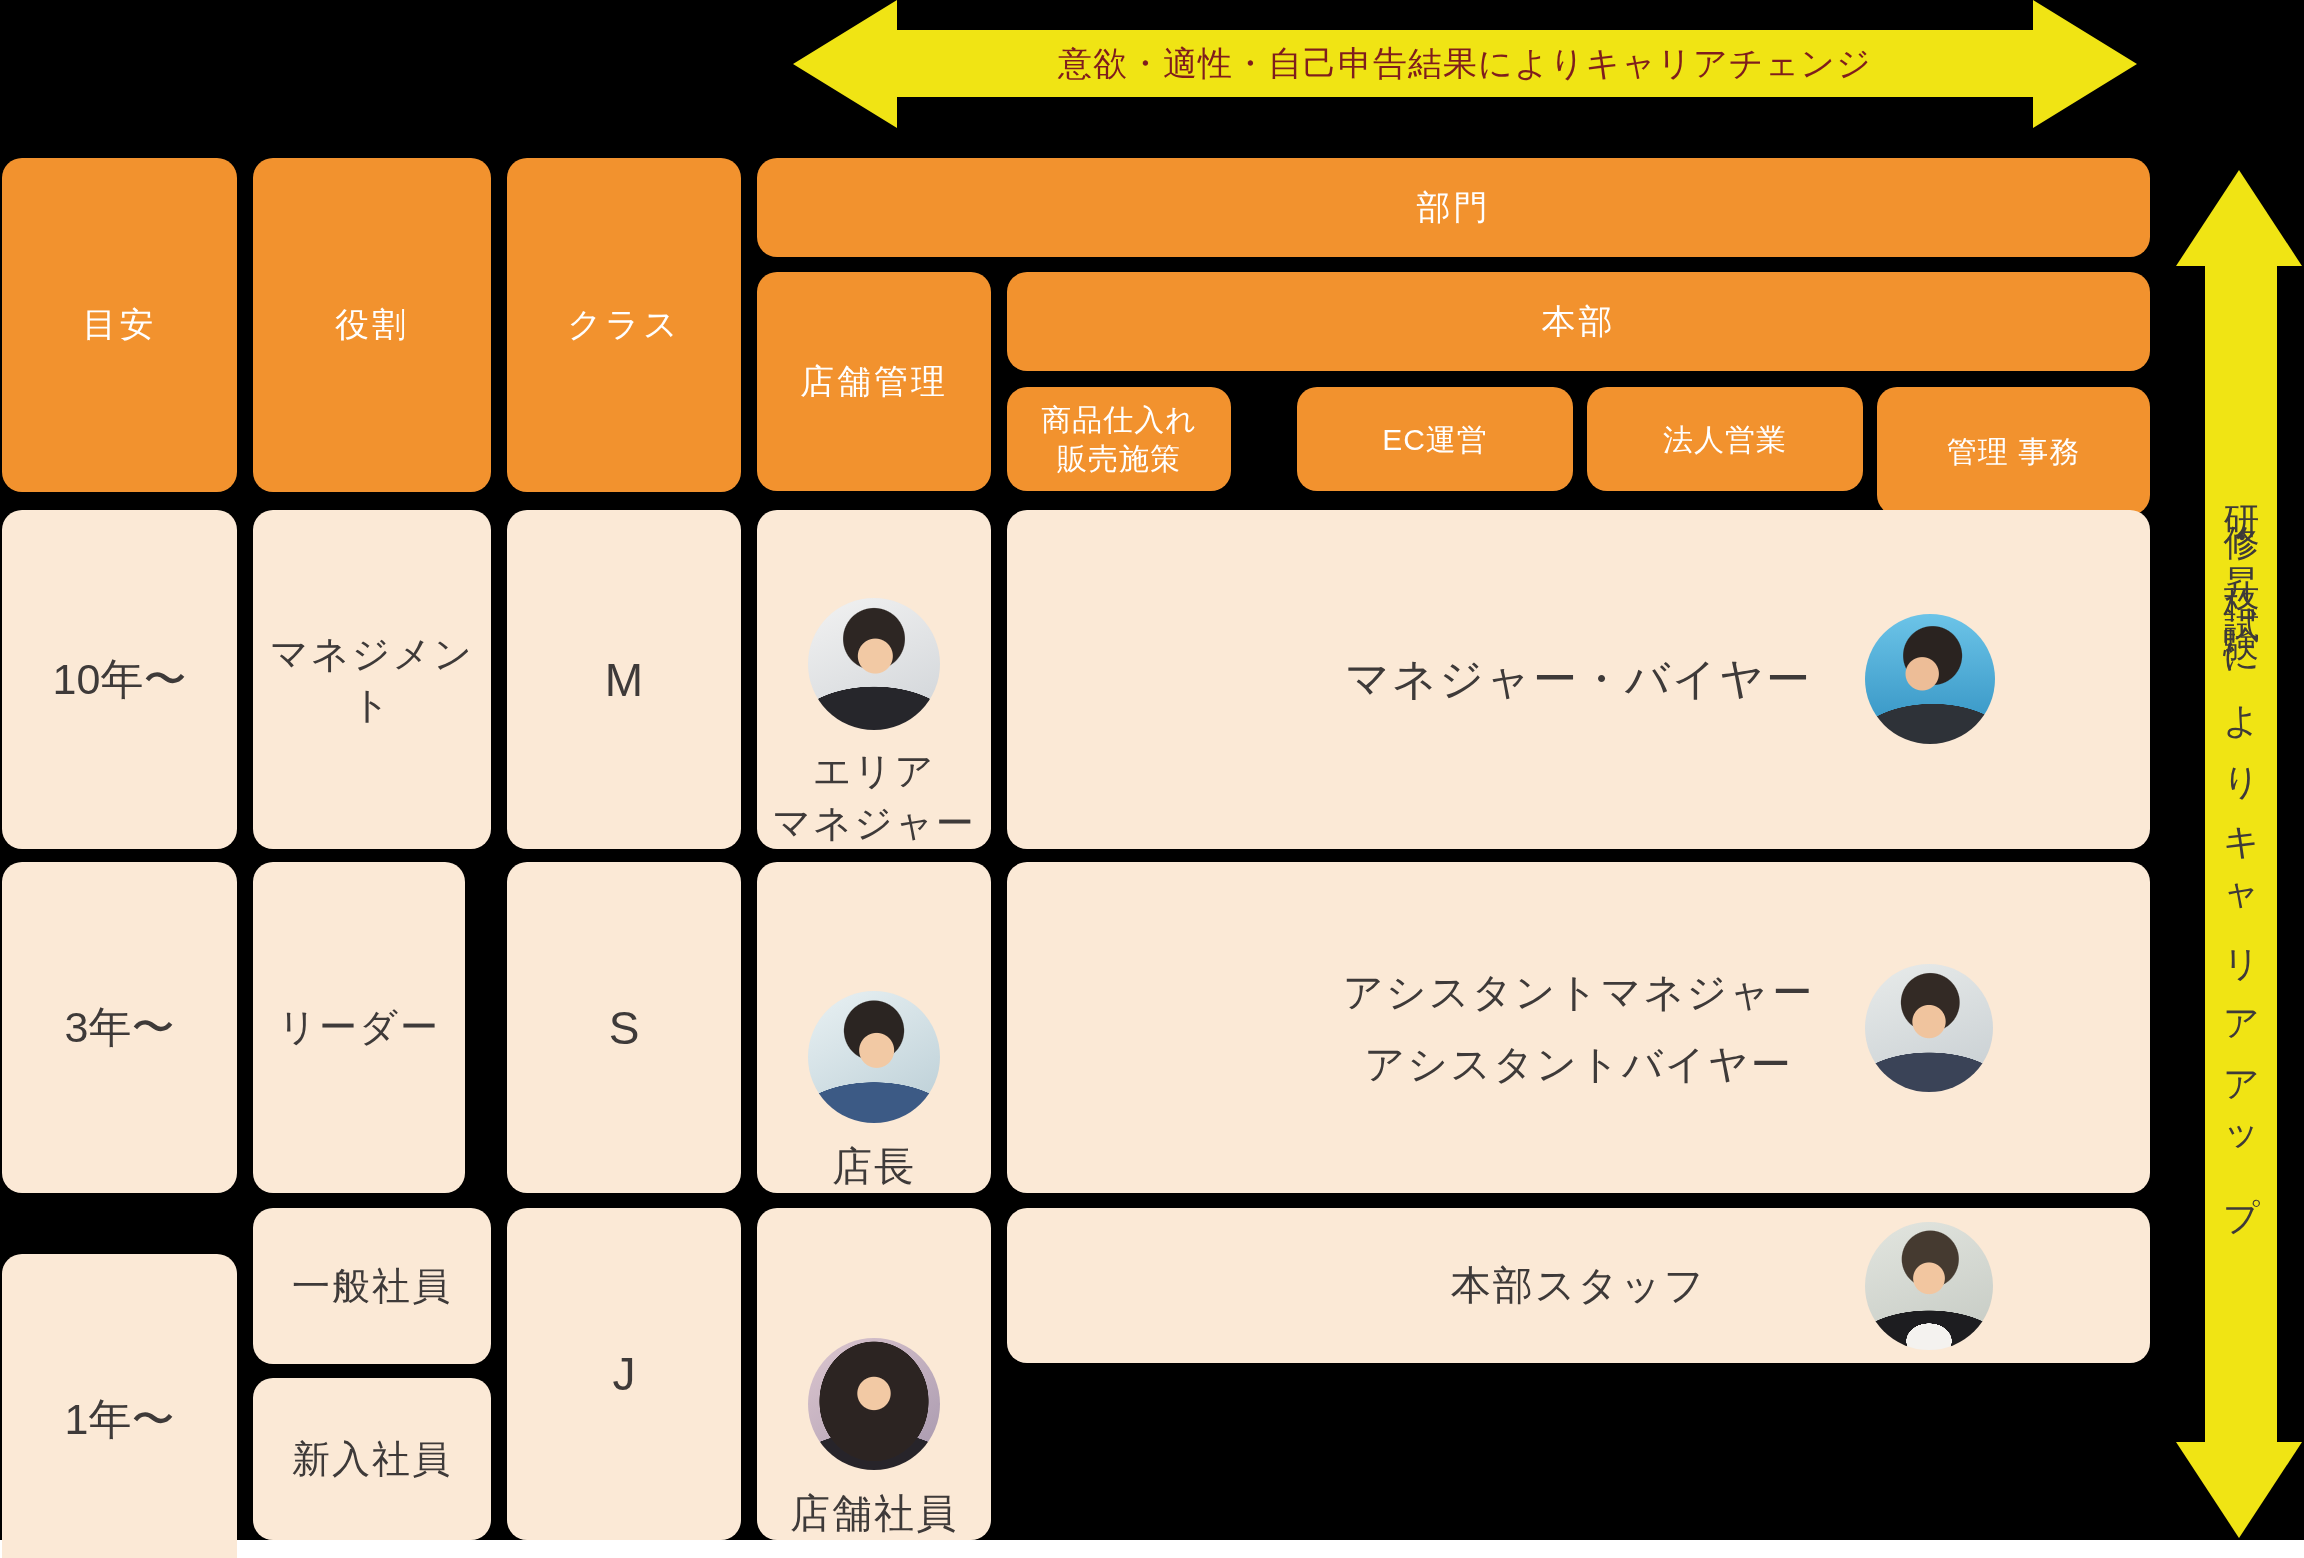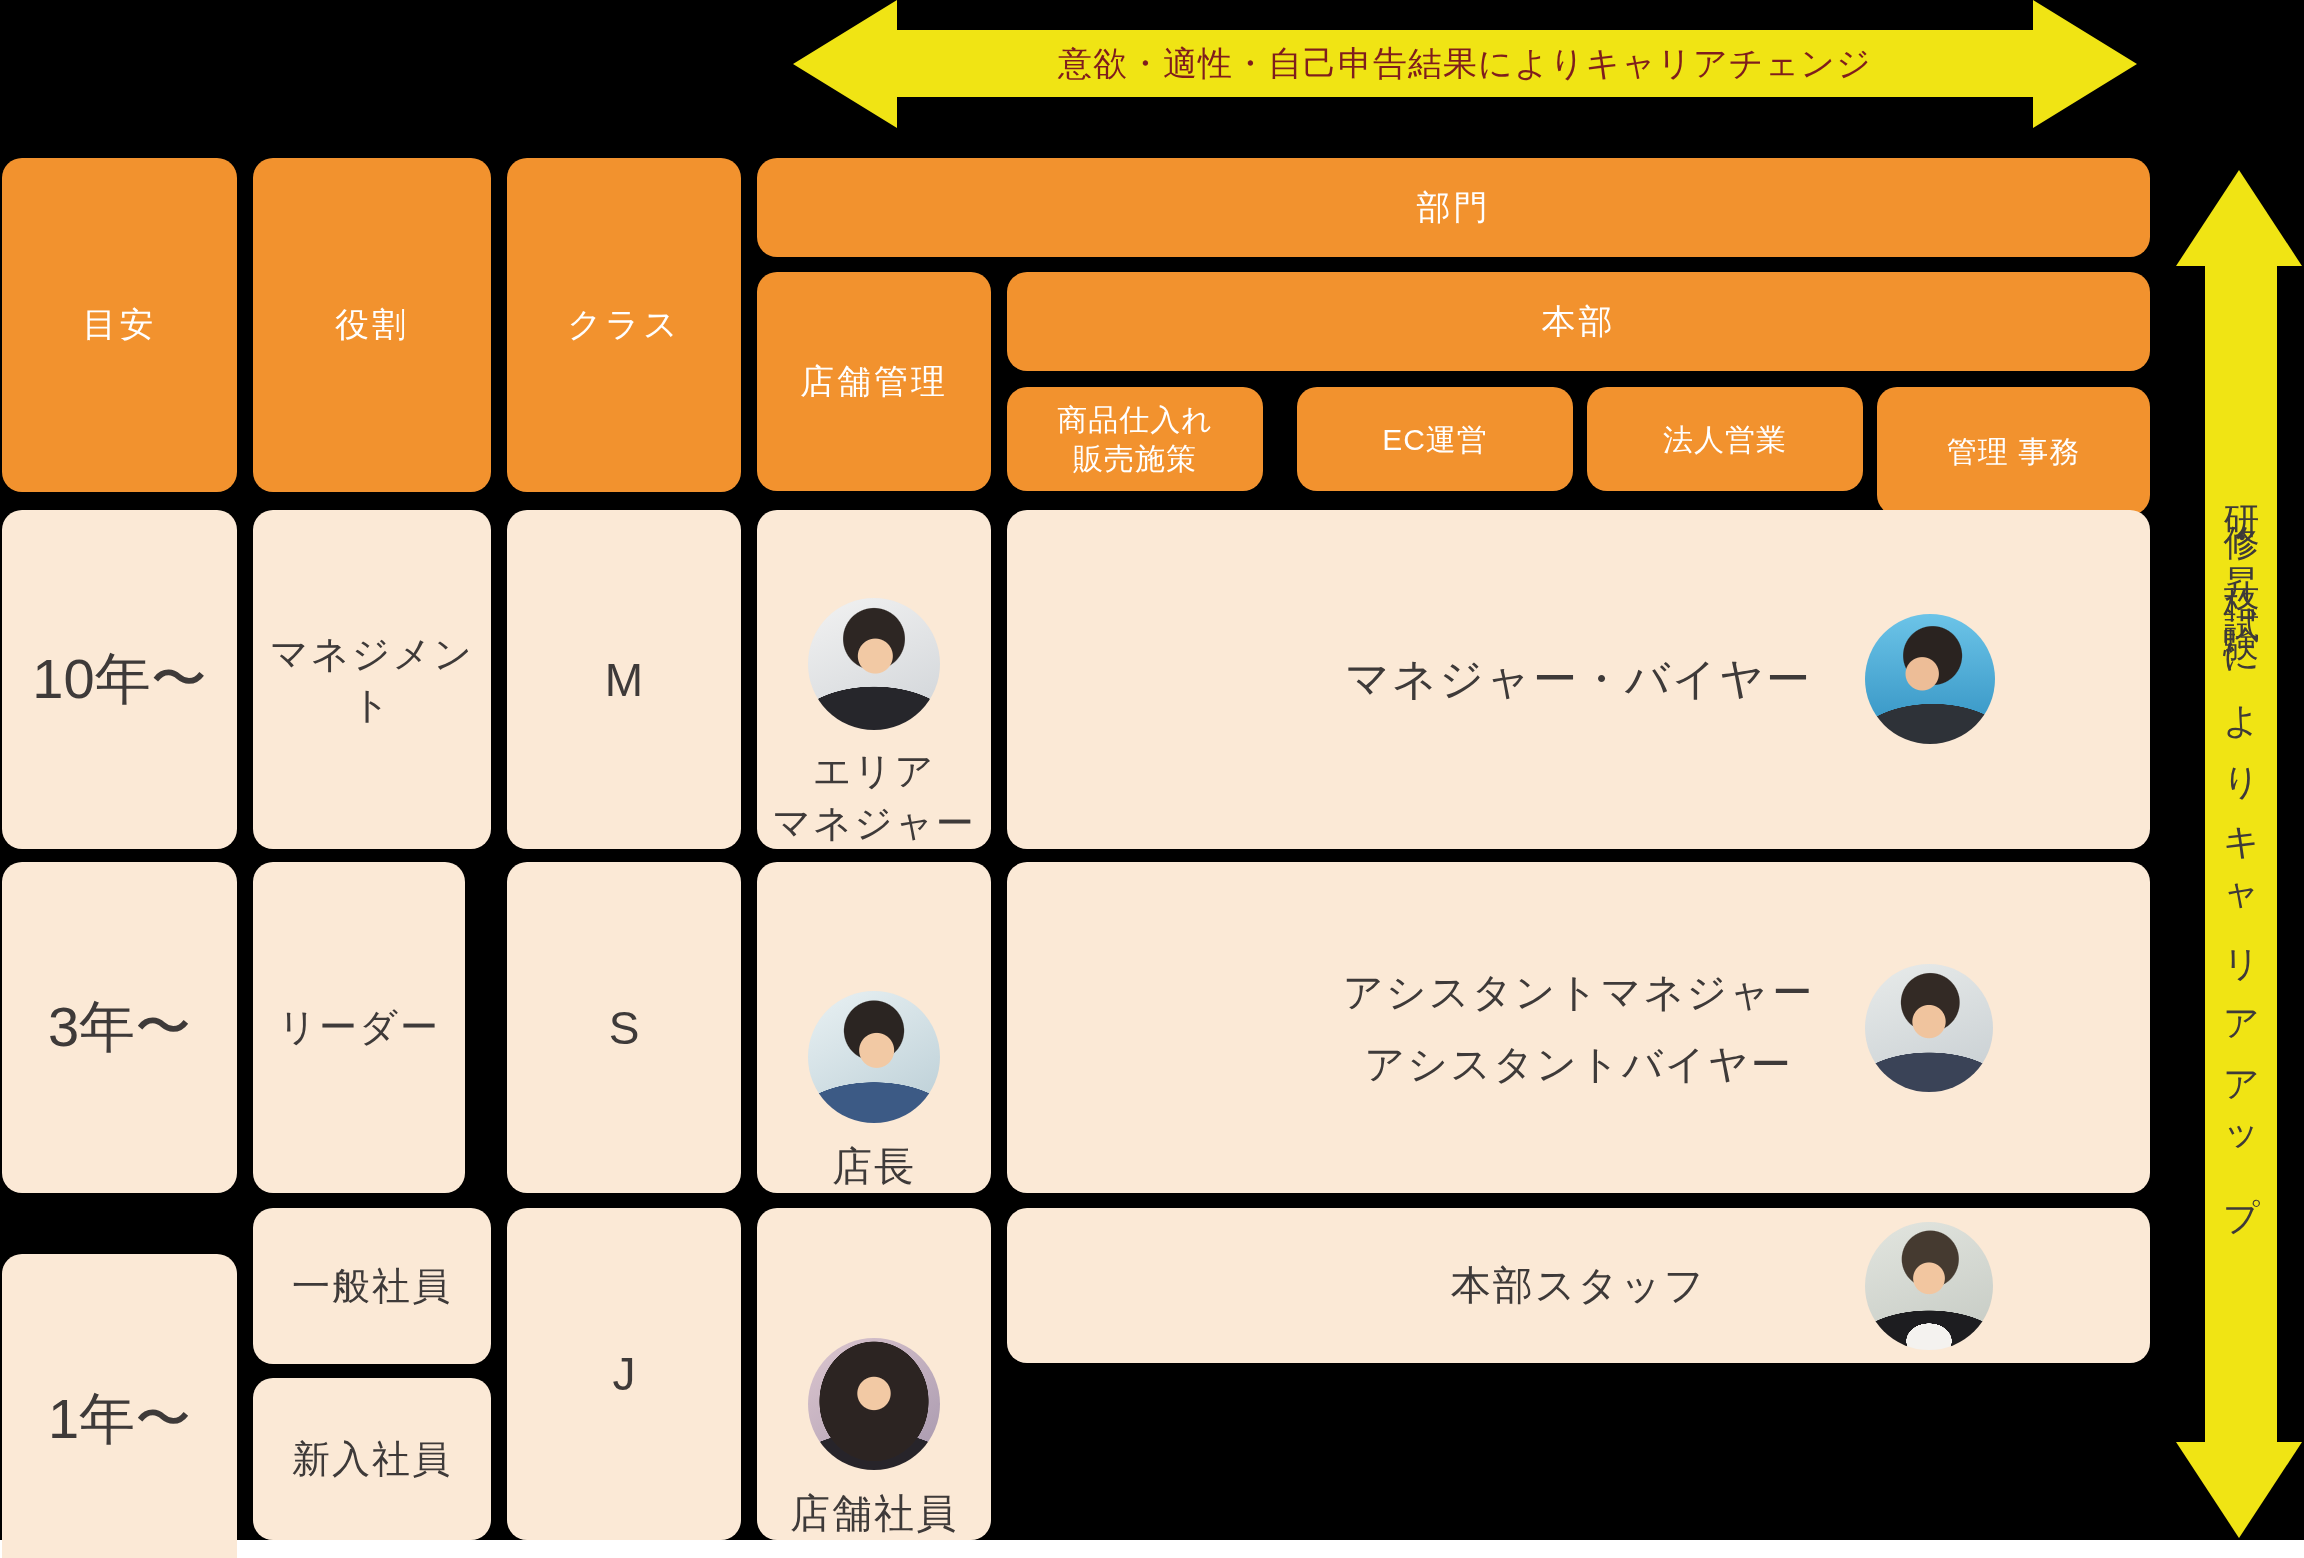--- a/index.html
+++ b/index.html
@@ -5,21 +5,21 @@
   html,body{margin:0;padding:0;background:#ffffff;}
   .canvas{position:relative;width:2304px;height:1558px;background:#ffffff;overflow:hidden;
           font-family:"Liberation Sans","DejaVu Sans",sans-serif;}
   .board{position:absolute;left:0;top:0;width:2304px;height:1540px;background:#000000;}
   .cell{position:absolute;border-radius:20px;display:flex;align-items:center;justify-content:center;
         text-align:center;box-sizing:border-box;}
   .orange{background:#F2922E;color:#ffffff;font-size:34px;font-weight:500;letter-spacing:3px;}
   .orange.small{font-size:30px;letter-spacing:1px;line-height:1.3;}
   .cream{background:#FBE9D6;color:#3E3A39;font-weight:500;}
   .pre{white-space:pre-line;}
-  .tenure{font-size:56px;}
+  .tenure{font-size:43px;}
   .role{font-size:38px;letter-spacing:2px;}
   .classletter{font-size:46px;}
   .storecell{flex-direction:column;justify-content:flex-end;padding-top:34px;}
   .storecap{margin-top:16px;font-size:40px;letter-spacing:2px;line-height:1.35;}
   .storecap.two{font-size:38px;}
   .hqlabel{font-size:44px;letter-spacing:2px;}
   .hqlabel.two{font-size:40px;line-height:1.8;}
   .hqlabel.mid{font-size:40px;}
   .photo{position:absolute;border-radius:50%;}
   .inphoto{position:relative;flex:none;border-radius:50%;}
@@ -88,21 +88,21 @@
       <span class="arrowlabel-v">研修・昇格試験によりキャリアアップ</span>
     </div>
     <div class="head-down"></div>
 
     <div class="cell orange" style="left:2px;top:158px;width:235px;height:334px;">目安</div>
     <div class="cell orange" style="left:253px;top:158px;width:238px;height:334px;text-align:right;">役割</div>
     <div class="cell orange" style="left:507px;top:158px;width:234px;height:334px;">クラス</div>
     <div class="cell orange" style="left:757px;top:158px;width:1393px;height:99px;">部門</div>
     <div class="cell orange" style="left:757px;top:272px;width:234px;height:219px;">店舗管理</div>
     <div class="cell orange" style="left:1007px;top:272px;width:1143px;height:99px;">本部</div>
-    <div class="cell orange small pre" style="left:1007px;top:387px;width:256px;height:104px;">商品仕入れ
+    <div class="cell orange small pre" style="left:1007px;top:387px;width:224px;height:104px;">商品仕入れ
 販売施策</div>
     <div class="cell orange small" style="left:1297px;top:387px;width:276px;height:104px;">EC運営</div>
     <div class="cell orange small" style="left:1587px;top:387px;width:276px;height:104px;">法人営業</div>
     <div class="cell orange small" style="left:1877px;top:387px;width:273px;height:128px;">管理 事務</div>
 
     <div class="cell cream tenure" style="left:2px;top:510px;width:235px;height:339px;">10年〜</div>
     <div class="cell cream role" style="left:253px;top:510px;width:238px;height:339px;">マネジメント</div>
     <div class="cell cream classletter" style="left:507px;top:510px;width:234px;height:339px;">M</div>
     <div class="cell cream storecell" style="left:757px;top:510px;width:234px;height:339px;">
       <div class="inphoto ph1" style="width:132px;height:132px;"></div>

